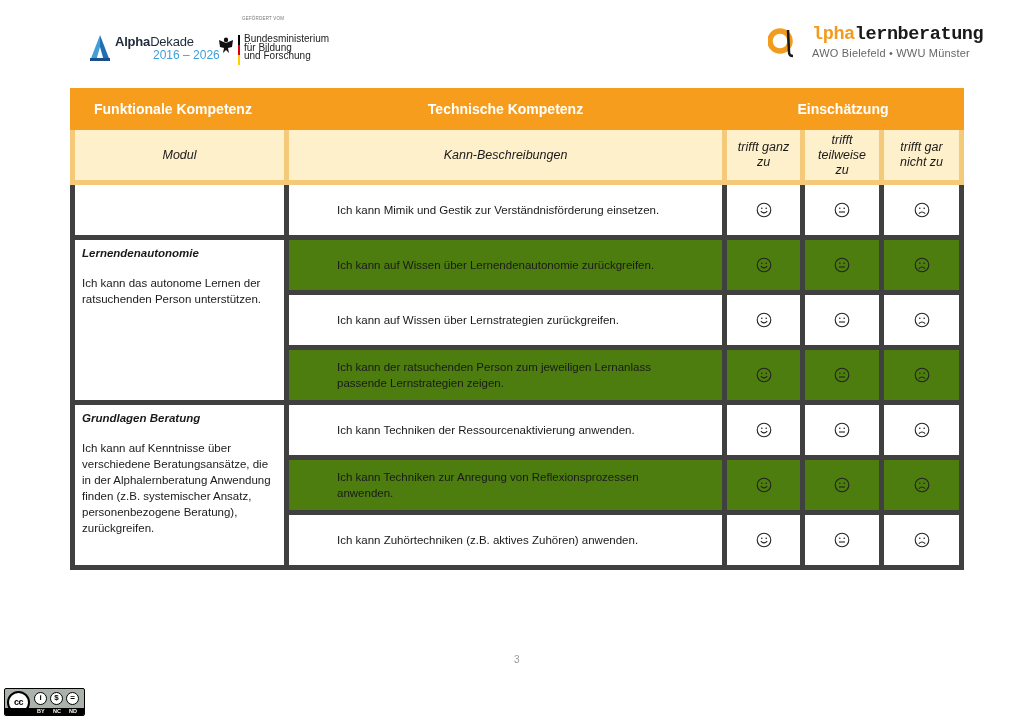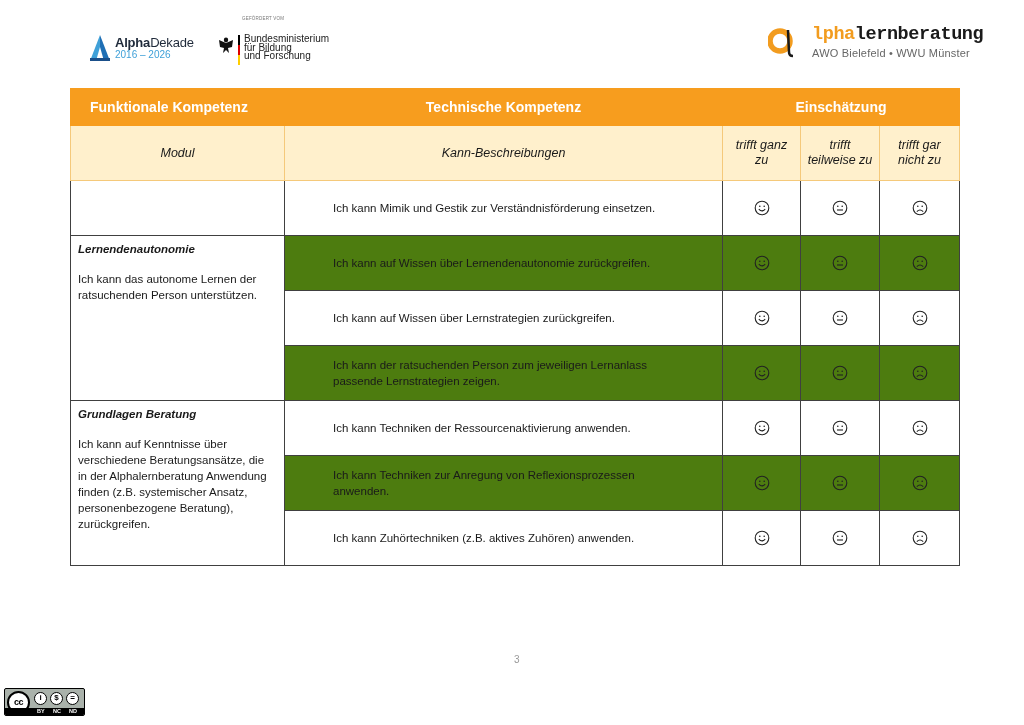--- a/index.html
+++ b/index.html
@@ -6,40 +6,40 @@
   html, body { width: 1024px; height: 725px; background: #ffffff; overflow: hidden; }
   body { position: relative; font-family: "Liberation Sans", "DejaVu Sans", sans-serif; color: #1a1a1a; }
 
   
   .logo-alpha { position: absolute; left: 90px; top: 33px; height: 30px; display: flex; align-items: center; }
   .logo-alpha .mark { width: 20px; height: 26px; position: relative; margin-right: 5px; }
   .logo-alpha .mark svg { width: 20px; height: 26px; display: block; }
   .logo-alpha .words { display: flex; flex-direction: column; line-height: 1; }
   .logo-alpha .name { font-size: 13px; color: #1f2a3a; letter-spacing: -0.2px; }
   .logo-alpha .name b { font-weight: bold; }
-  .logo-alpha .years { font-size: 10px; color: #3fa0d8; margin-top: 1px; }
+  .logo-alpha .years { font-size: 12px; color: #3fa0d8; margin-left: 38px; margin-top: 1px; }
 
   .logo-bmbf { position: absolute; left: 218px; top: 16px; width: 110px; height: 52px; }
   .logo-bmbf .tag { position: absolute; left: 24px; top: 0; font-size: 4.5px; color: #777; letter-spacing: .2px; }
   .logo-bmbf .eagle { position: absolute; left: 0; top: 20px; width: 16px; height: 18px; }
   .logo-bmbf .flag { position: absolute; left: 20px; top: 19px; width: 2px; height: 30px; }
   .logo-bmbf .flag i { display: block; height: 10px; }
   .logo-bmbf .lines { position: absolute; left: 26px; top: 19px; font-size: 10px; line-height: 8.5px; color: #222; }
 
   .logo-alb { position: absolute; left: 768px; top: 24px; width: 190px; height: 42px; }
   .logo-alb .a-mark { position: absolute; left: 0; top: 2px; width: 26px; height: 32px; }
   .logo-alb .title { position: absolute; left: 28px; top: 0; font-family: Liberation Mono, monospace; font-size: 18.5px; font-weight: bold; letter-spacing: -0.4px; color: #1a1a1a; line-height: 22px; margin-left: 16px; }
   .logo-alb .title .pha { color: #f29c1f; }
   .logo-alb .sub { position: absolute; left: 44px; top: 23px; font-size: 11px; color: #666; letter-spacing: .2px; white-space: nowrap; }
 
   
   .table-wrap { position: absolute; left: 70px; top: 88px; width: 889px; }
   table { border-collapse: collapse; width: 889px; table-layout: fixed; }
   col.c1 { width: 214px; } col.c2 { width: 438px; } col.c3 { width: 78px; } col.c4 { width: 79px; } col.c5 { width: 80px; }
-  th, td { border: 1px solid #404040; }
+  th, td { border: 5px solid #404040; }
   .head-row th { background: #f79d1e; color: #ffffff; font-weight: bold; font-size: 14px; height: 37px; border-color: #f79d1e; }
   .head-row th.h1 { text-align: left; padding-left: 19px; }
   .sub-row th { background: #fff0cc; font-style: italic; font-weight: normal; font-size: 12.5px; color: #1a1a1a; height: 55px; line-height: 15px; border-color: #f5c97a; }
   .sub-row th.s3, .sub-row th.s4, .sub-row th.s5 { padding: 1px 6px; }
   .sub-row th.s5 { padding: 0 4px; }
 
   td { height: 55px; vertical-align: middle; font-size: 11.5px; line-height: 16px; }
   td.module { vertical-align: top; padding: 5px 8px 4px 7px; background: #ffffff; }
   td.module .mod-title { font-weight: bold; font-style: italic; display: block; margin-bottom: 14px; }
   td.module .mod-desc { display: block; }

